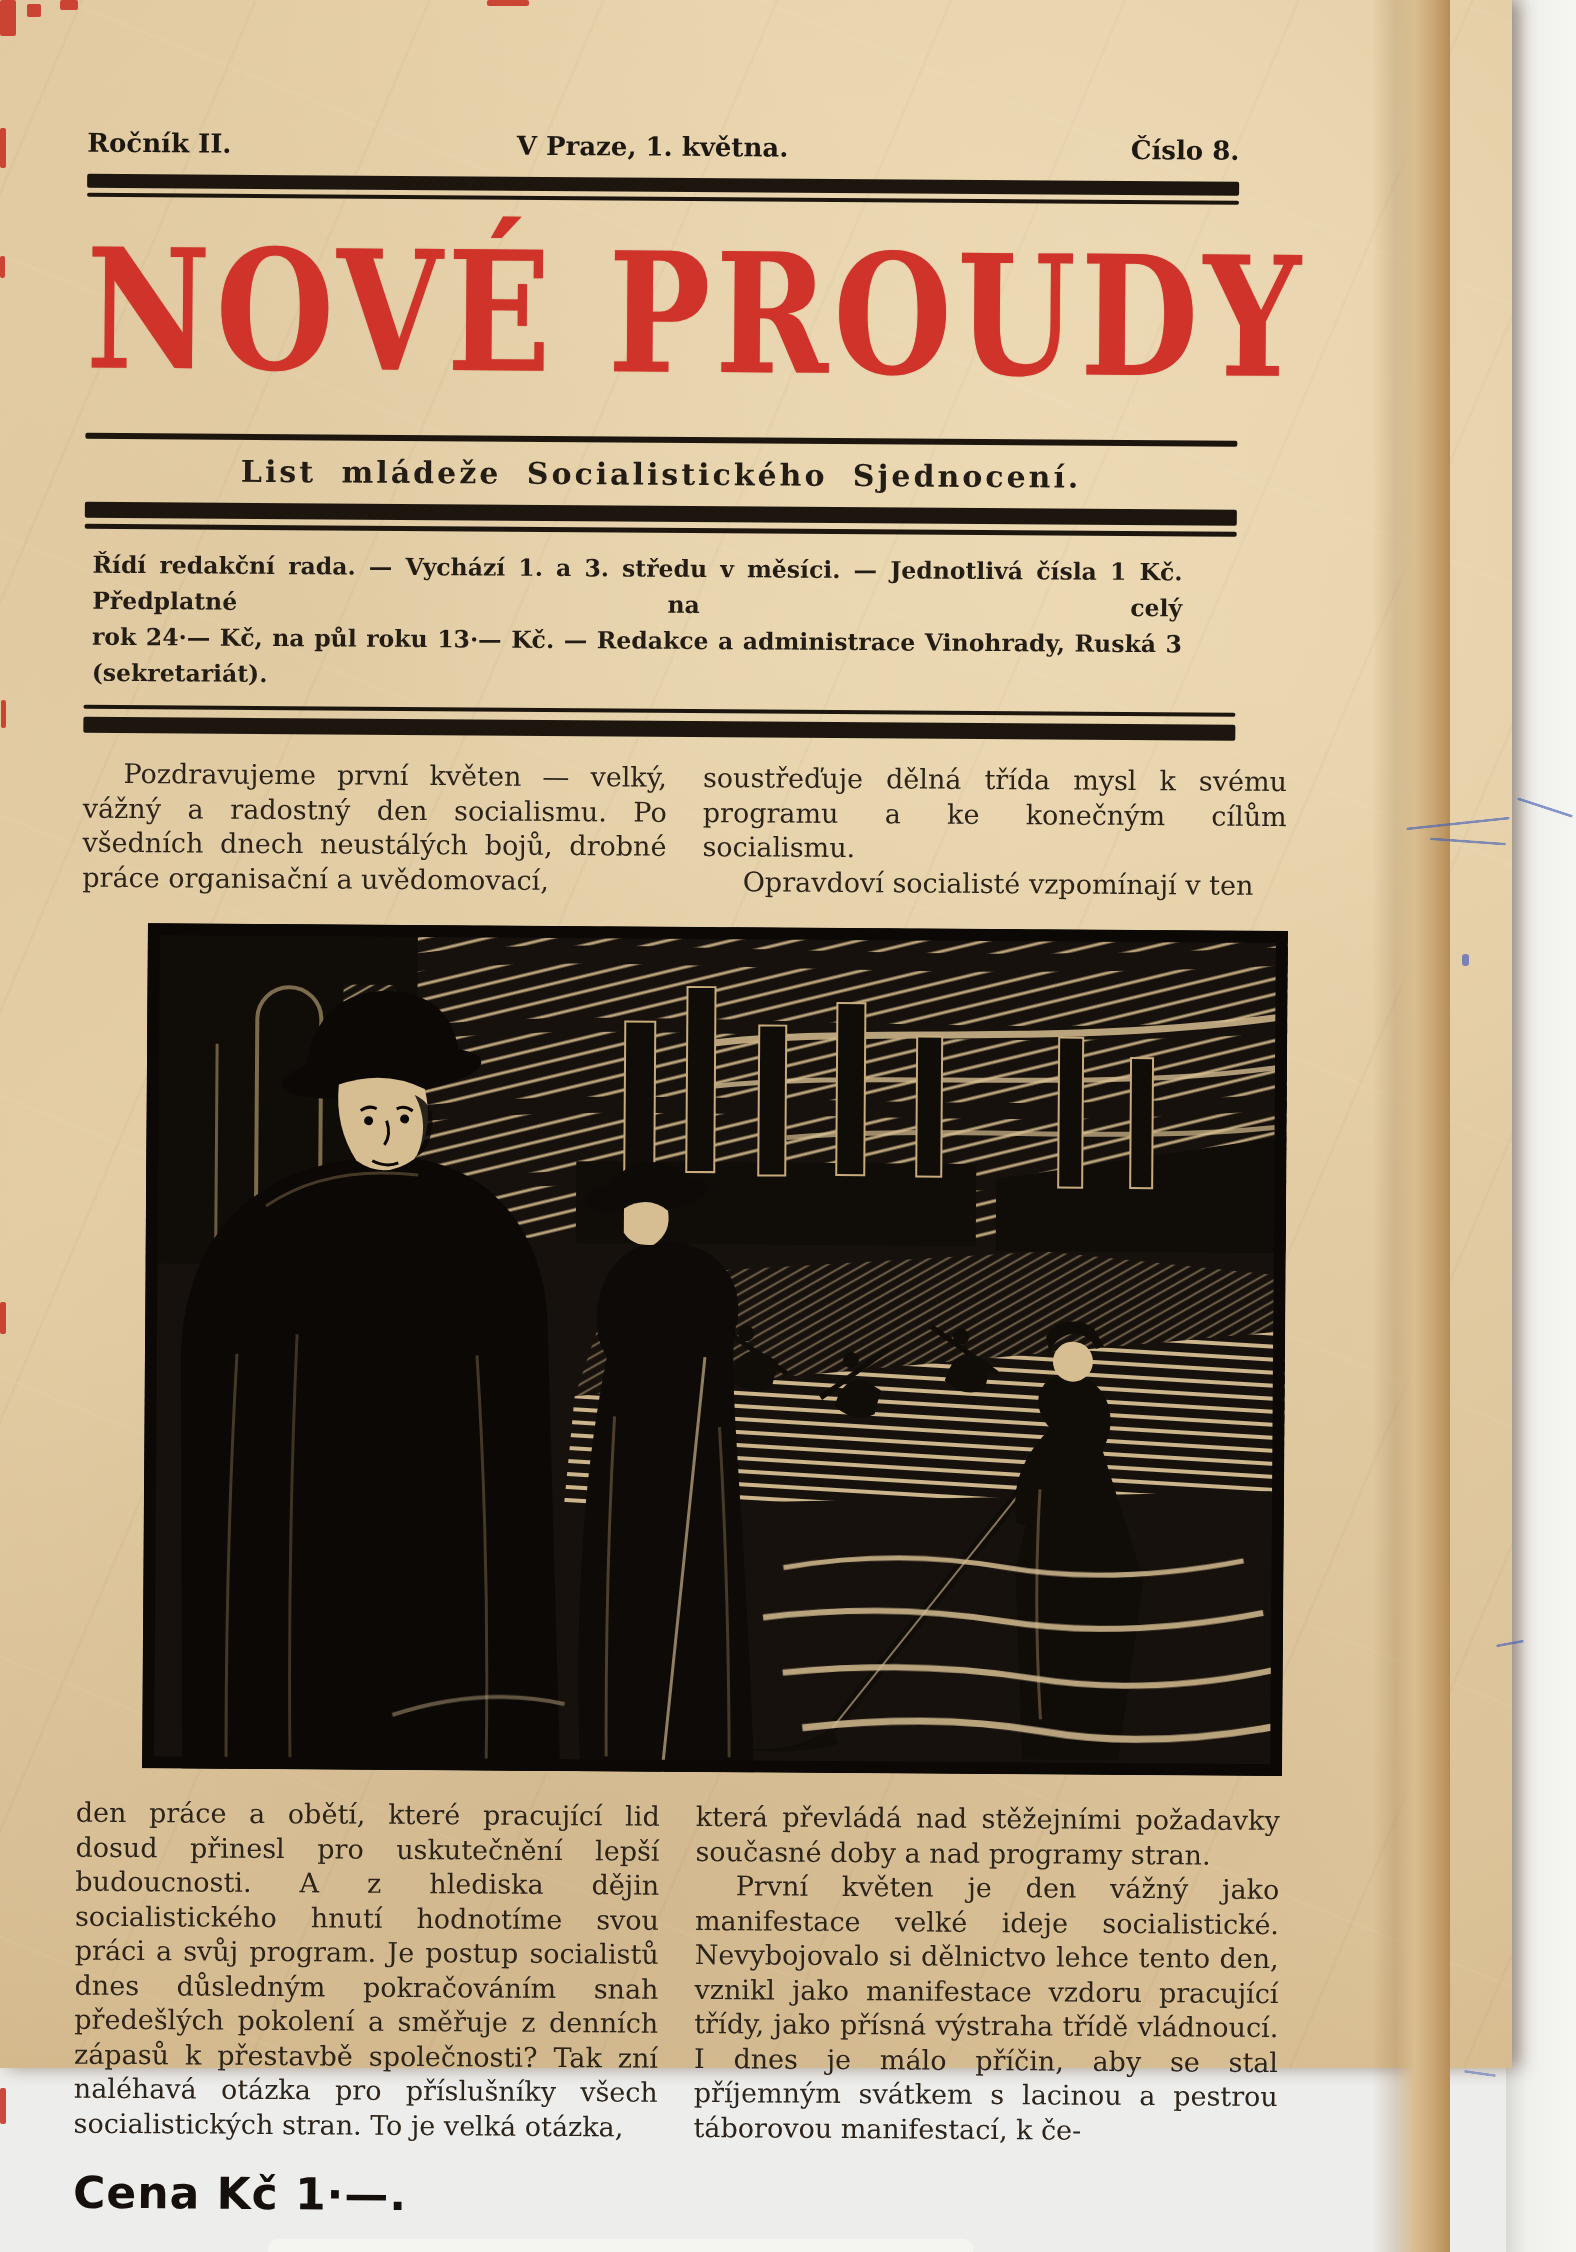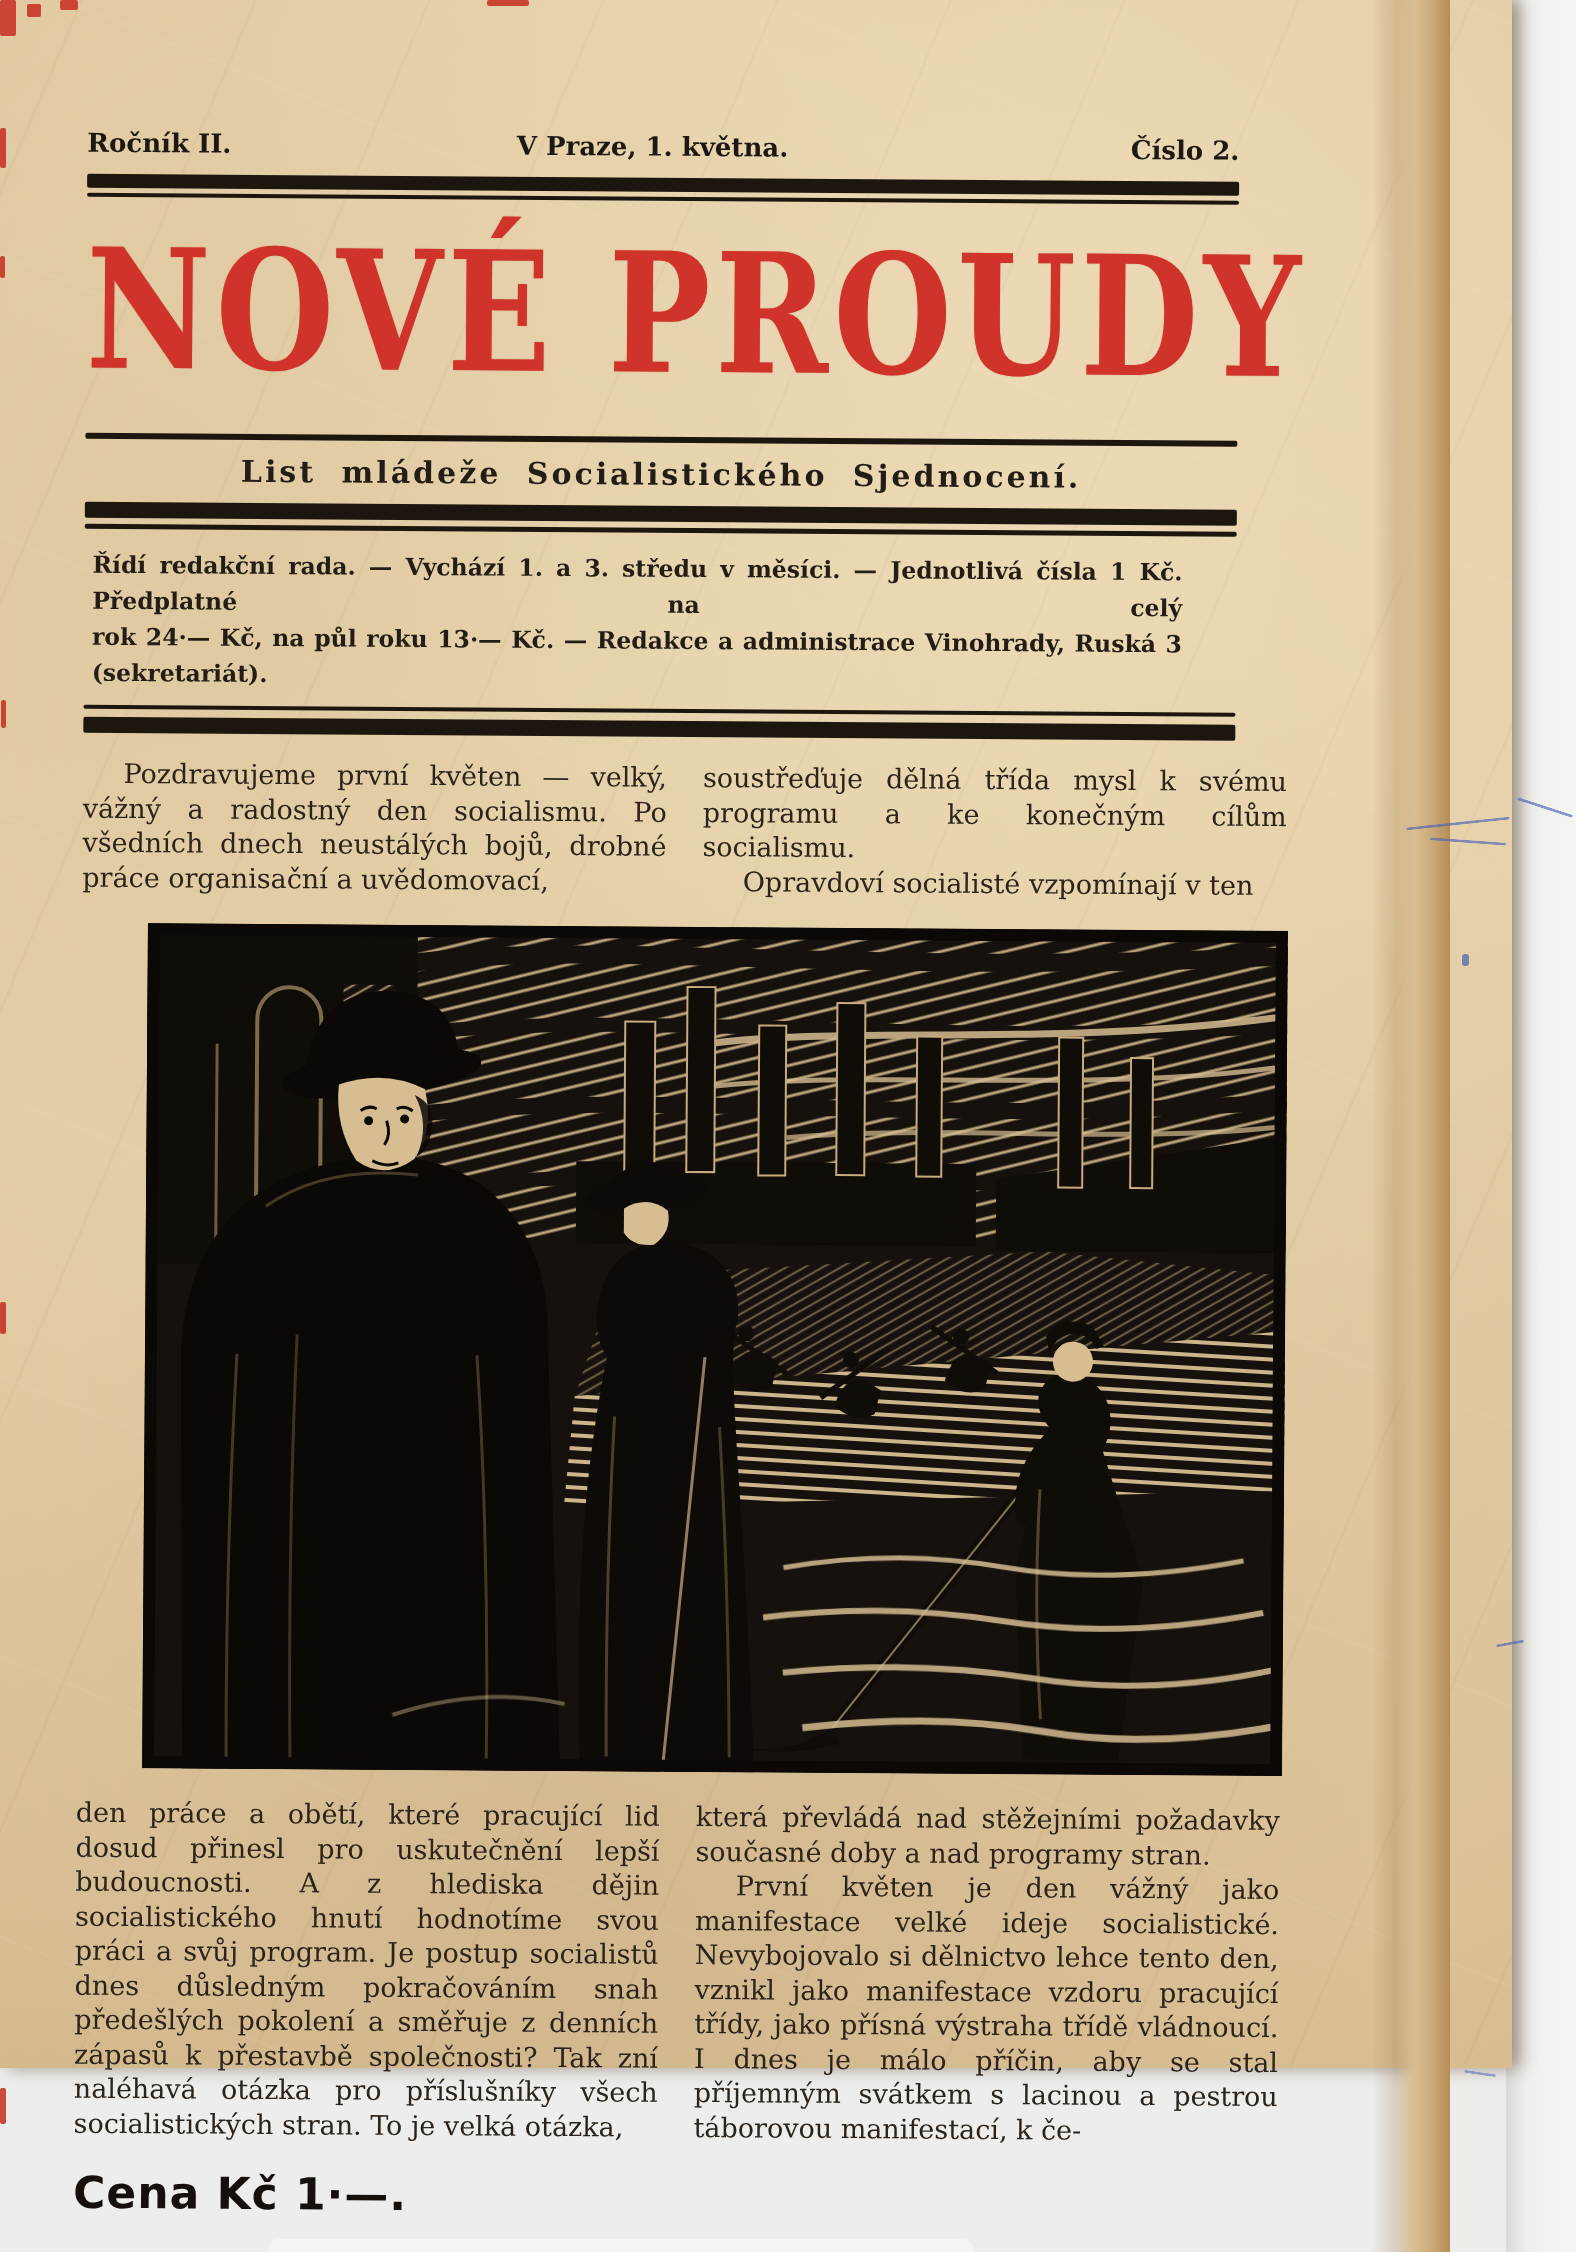--- a/index.html
+++ b/index.html
@@ -104,21 +104,21 @@
 <div class="paper">
   <div class="paper-texture"></div>
   <div class="page-edge-line"></div>
   <div class="page-edge-strip"></div>
 
   <div class="print-area">
 
     <div class="header-row">
       <span>Ročník II.</span>
       <span class="header-center">V Praze, 1. května.</span>
-      <span>Číslo 2.</span>
+      <span>Číslo 8.</span>
     </div>
 
     <div class="rule rule-thick" style="margin-top:16px;"></div>
     <div class="rule rule-thin" style="margin-top:5px;"></div>
 
     <div class="masthead-title">NOVÉ PROUDY</div>
 
     <div class="rule rule-mid" style="margin-top:14px;"></div>
     <div class="masthead-subtitle">List mládeže Socialistického Sjednocení.</div>
     <div class="rule rule-thick" style="margin-top:14px;height:16px;"></div>

